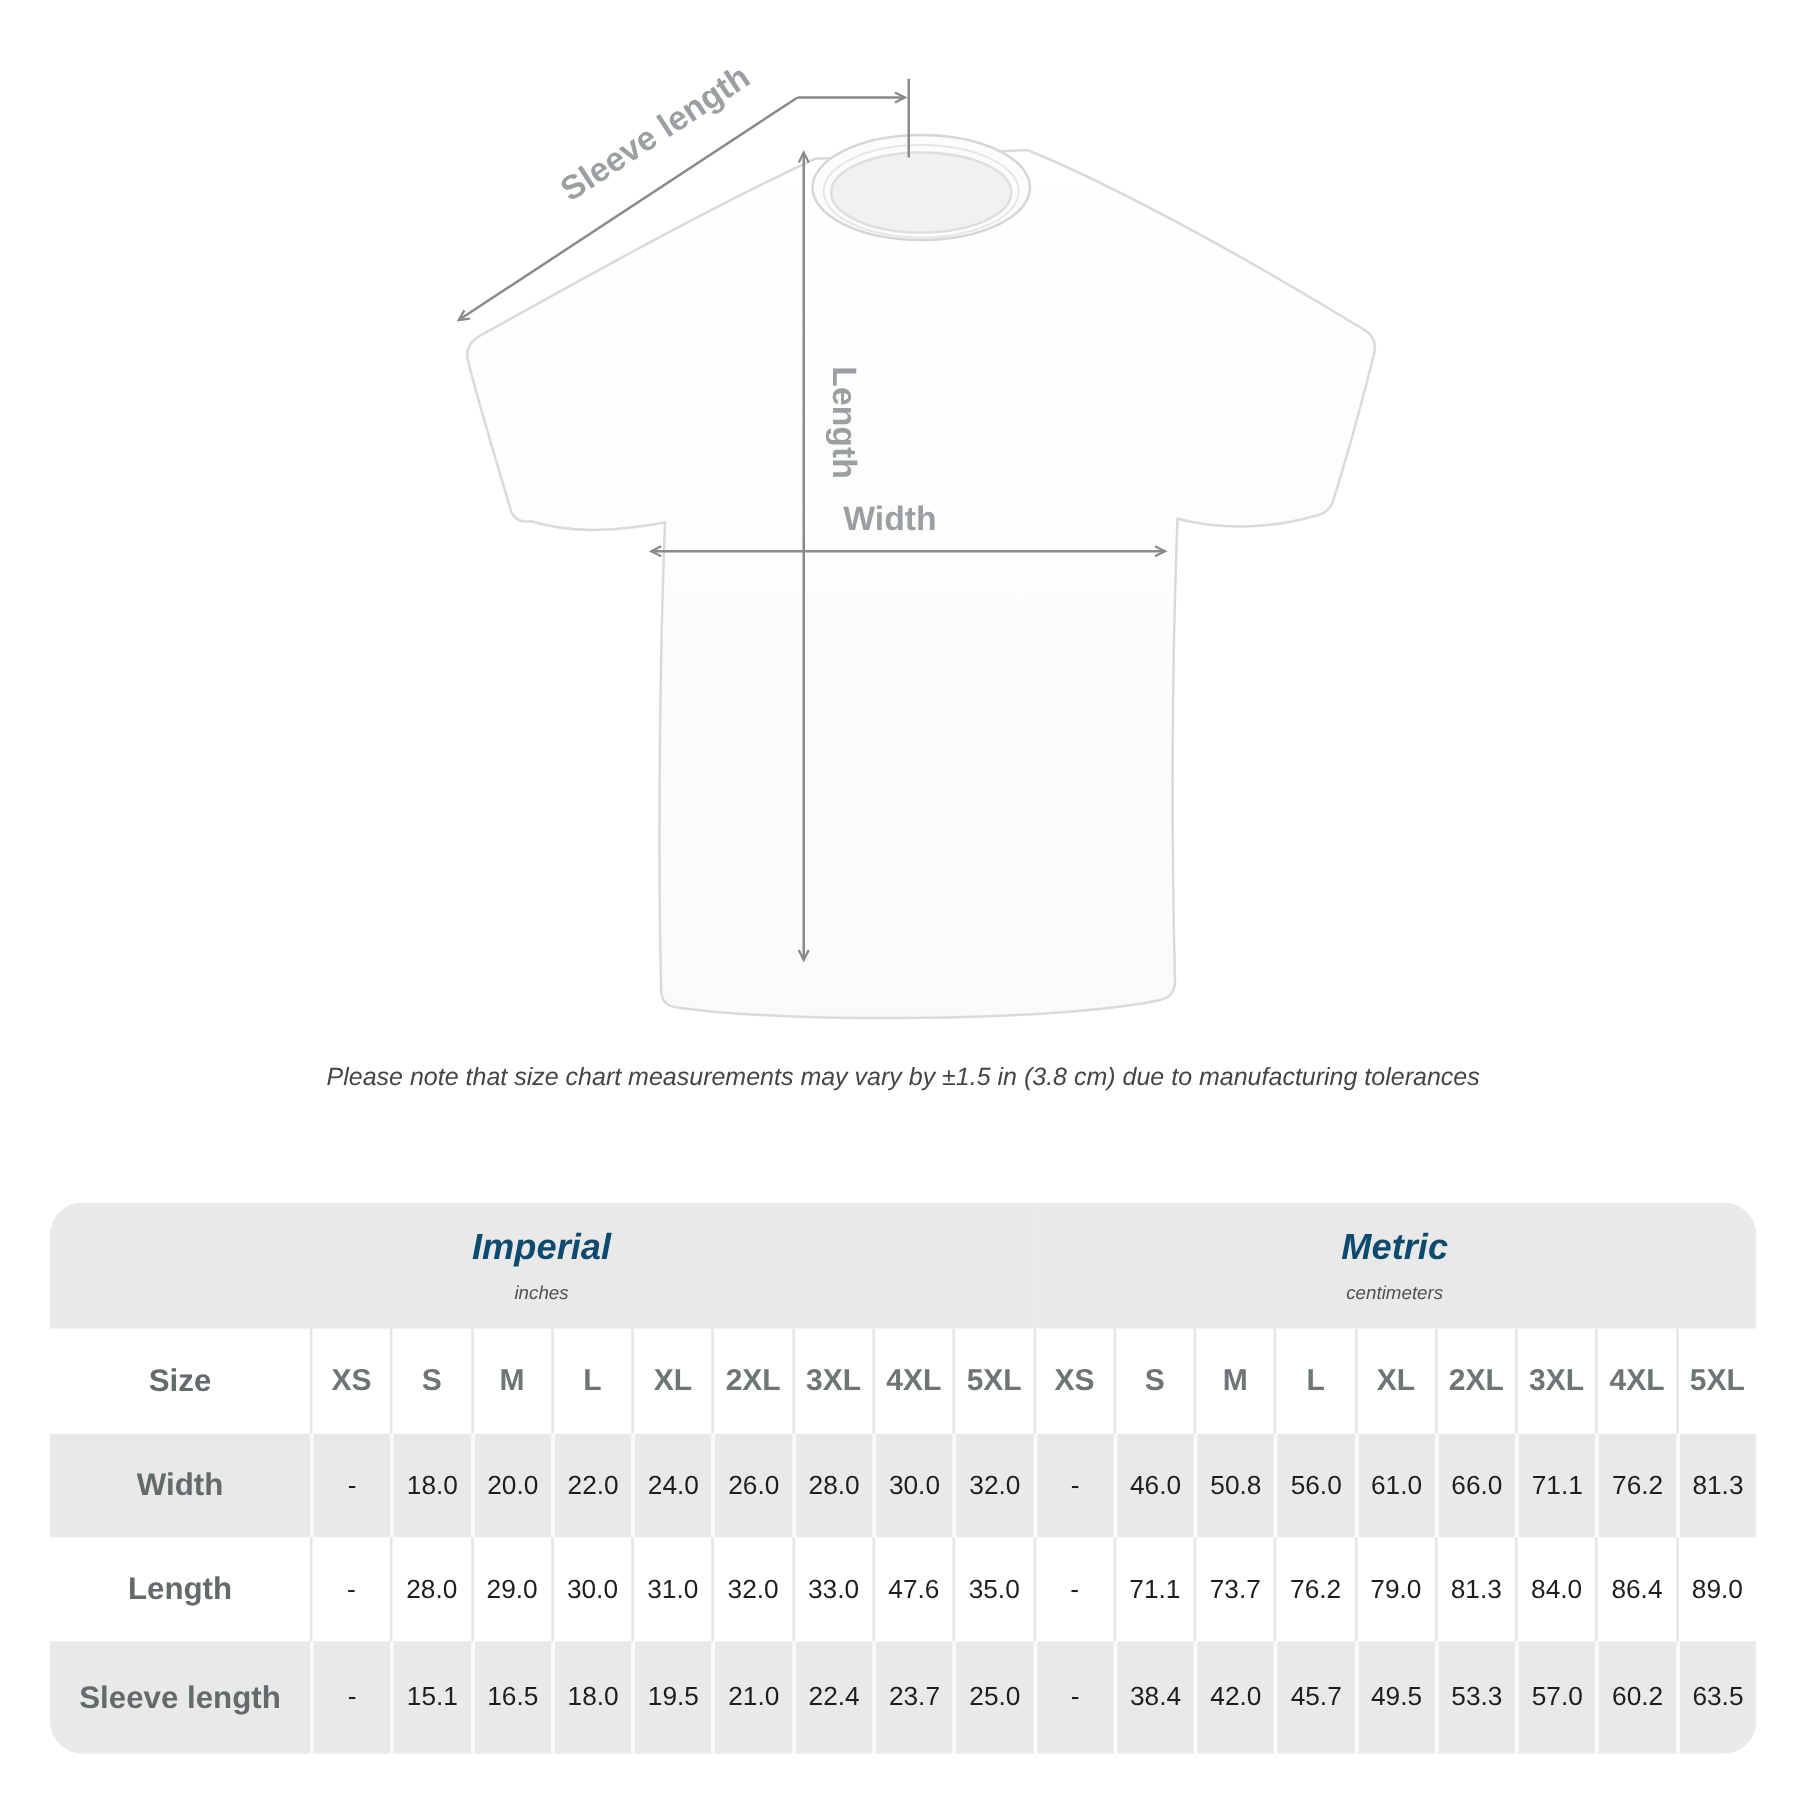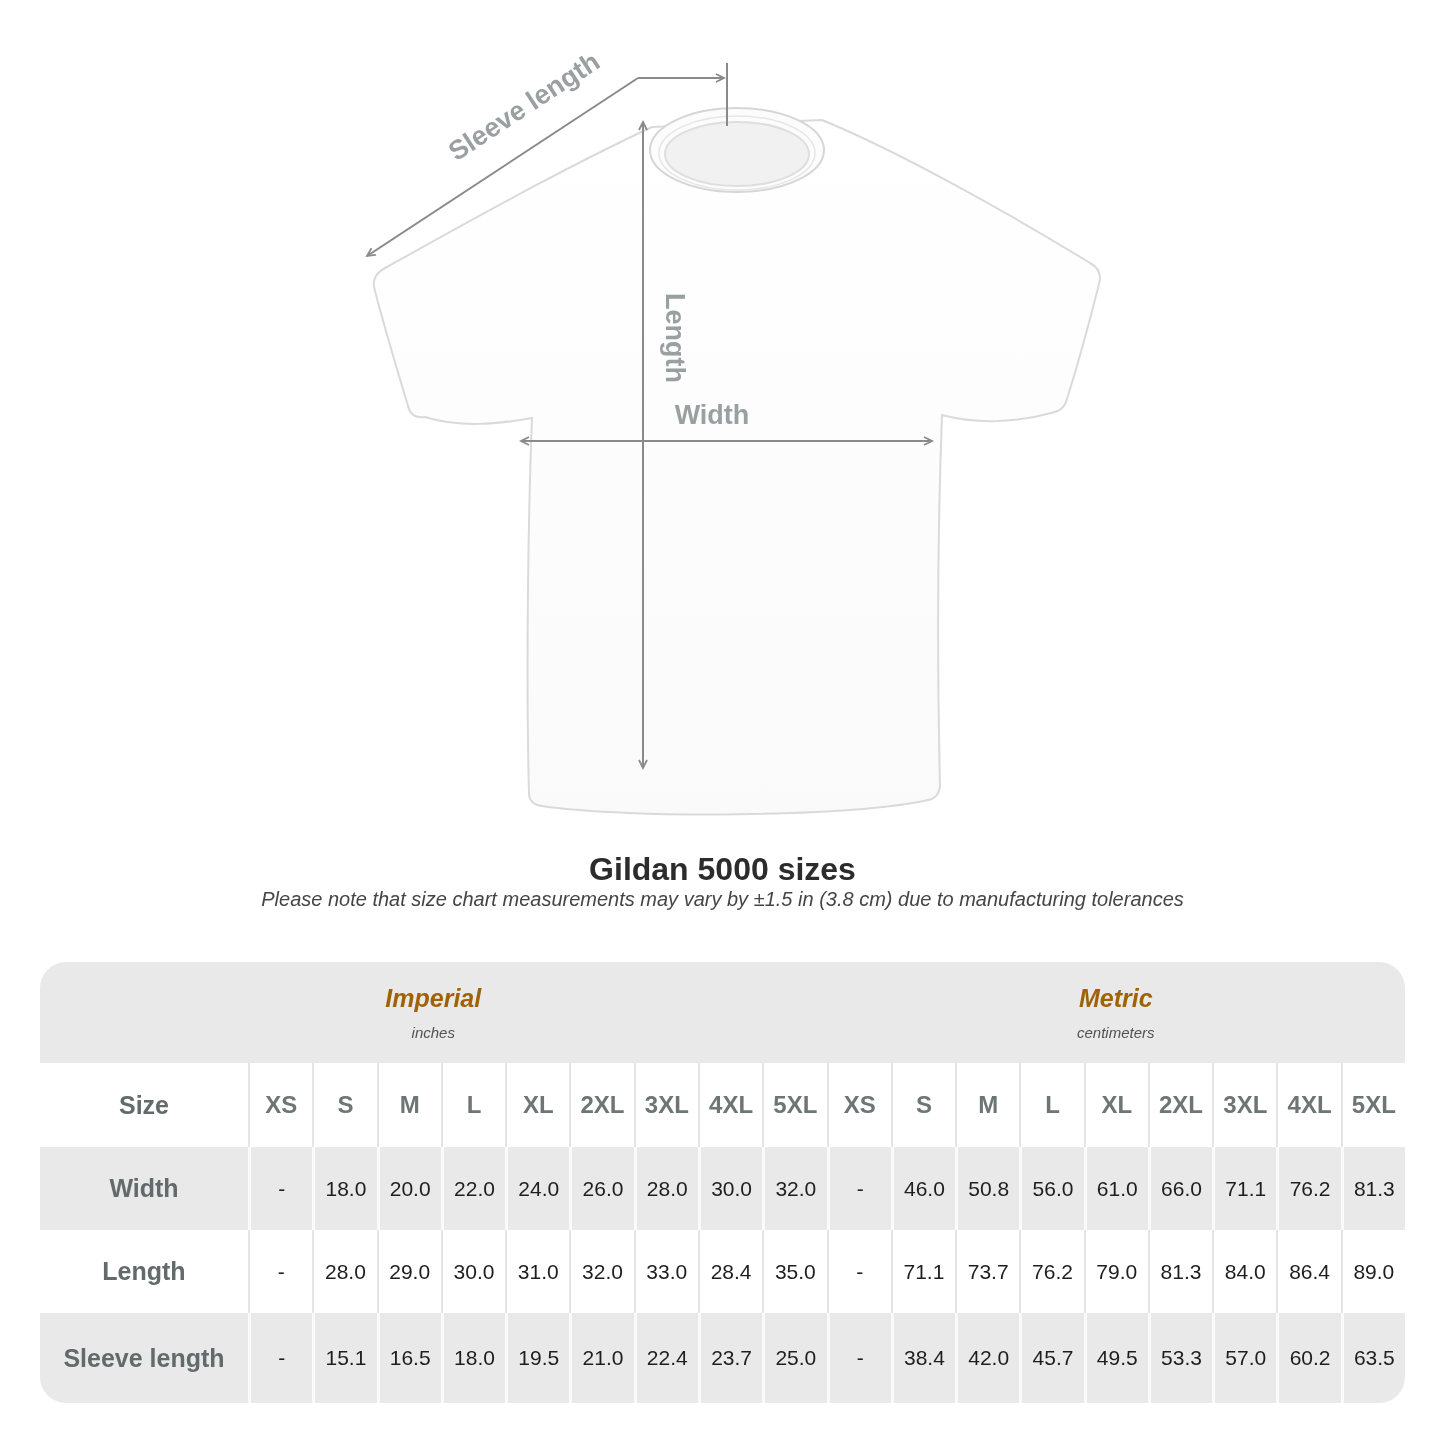--- a/index.html
+++ b/index.html
@@ -20,21 +20,21 @@
     position:absolute;top:962px;left:40px;width:1365px;height:441px;
     border-radius:26px;overflow:hidden;
   }
   .trow{display:grid;grid-template-columns:208px repeat(18,1fr);}
   .r-head{height:101px;}
   .r-size{height:84px;}
   .r-w,.r-l{height:83px;}
   .r-s{height:90px;}
   .c{display:flex;align-items:center;justify-content:center;min-width:0;}
   .gcell{background:#e9e9e9;flex-direction:column;}
-  .gl{font-size:25px;font-weight:bold;font-style:italic;color:#a16207;}
+  .gl{font-size:29px;font-weight:bold;font-style:italic;color:#0c4a6e;}
   .gu{font-size:15px;font-style:italic;color:#525252;margin-top:11px;}
   .r-size .c,.r-l .c{background:#ffffff;}
   .r-w .c,.r-s .c{background:#e9e9e9;}
   .r-size .c + .c,.r-l .c + .c{border-left:2px solid #e5e5e5;}
   .r-w .c + .c,.r-s .c + .c{border-left:3px solid #fafafa;}
   .lab{font-size:25px;font-weight:bold;color:#626a6c;}
   .szh{font-size:24px;font-weight:bold;color:#6e7576;}
   .val{font-size:21px;color:#1e1e1e;}
 </style>
 </head>
@@ -89,21 +89,20 @@
       <line x1="638" y1="78" x2="724" y2="78" marker-end="url(#arrE)"></line>
       <line x1="727" y1="63" x2="727" y2="126"></line>
     </g>
 
     <text class="dim-label" transform="translate(529,114) rotate(-33.3)" text-anchor="middle">Sleeve length</text>
     <text class="dim-label" transform="translate(666,338) rotate(90)" text-anchor="middle">Length</text>
     <text class="dim-label" x="712" y="424" text-anchor="middle">Width</text>
   </svg>
 
   <div class="caption">
-    <div class="title">Gildan 5000 sizes</div>
     <div class="subtitle">Please note that size chart measurements may vary by ±1.5 in (3.8 cm) due to manufacturing tolerances</div>
   </div>
 
   <div class="size-table">
 
     <div class="trow r-head">
       <div class="c gcell" style="grid-column:1 / span 10">
         <div class="gl">Imperial</div>
         <div class="gu">inches</div>
       </div>
@@ -159,21 +158,21 @@
 
     <div class="trow r-l">
       <div class="c lab">Length</div>
       <div class="c val">-</div>
       <div class="c val">28.0</div>
       <div class="c val">29.0</div>
       <div class="c val">30.0</div>
       <div class="c val">31.0</div>
       <div class="c val">32.0</div>
       <div class="c val">33.0</div>
-      <div class="c val">28.4</div>
+      <div class="c val">47.6</div>
       <div class="c val">35.0</div>
       <div class="c val">-</div>
       <div class="c val">71.1</div>
       <div class="c val">73.7</div>
       <div class="c val">76.2</div>
       <div class="c val">79.0</div>
       <div class="c val">81.3</div>
       <div class="c val">84.0</div>
       <div class="c val">86.4</div>
       <div class="c val">89.0</div>

